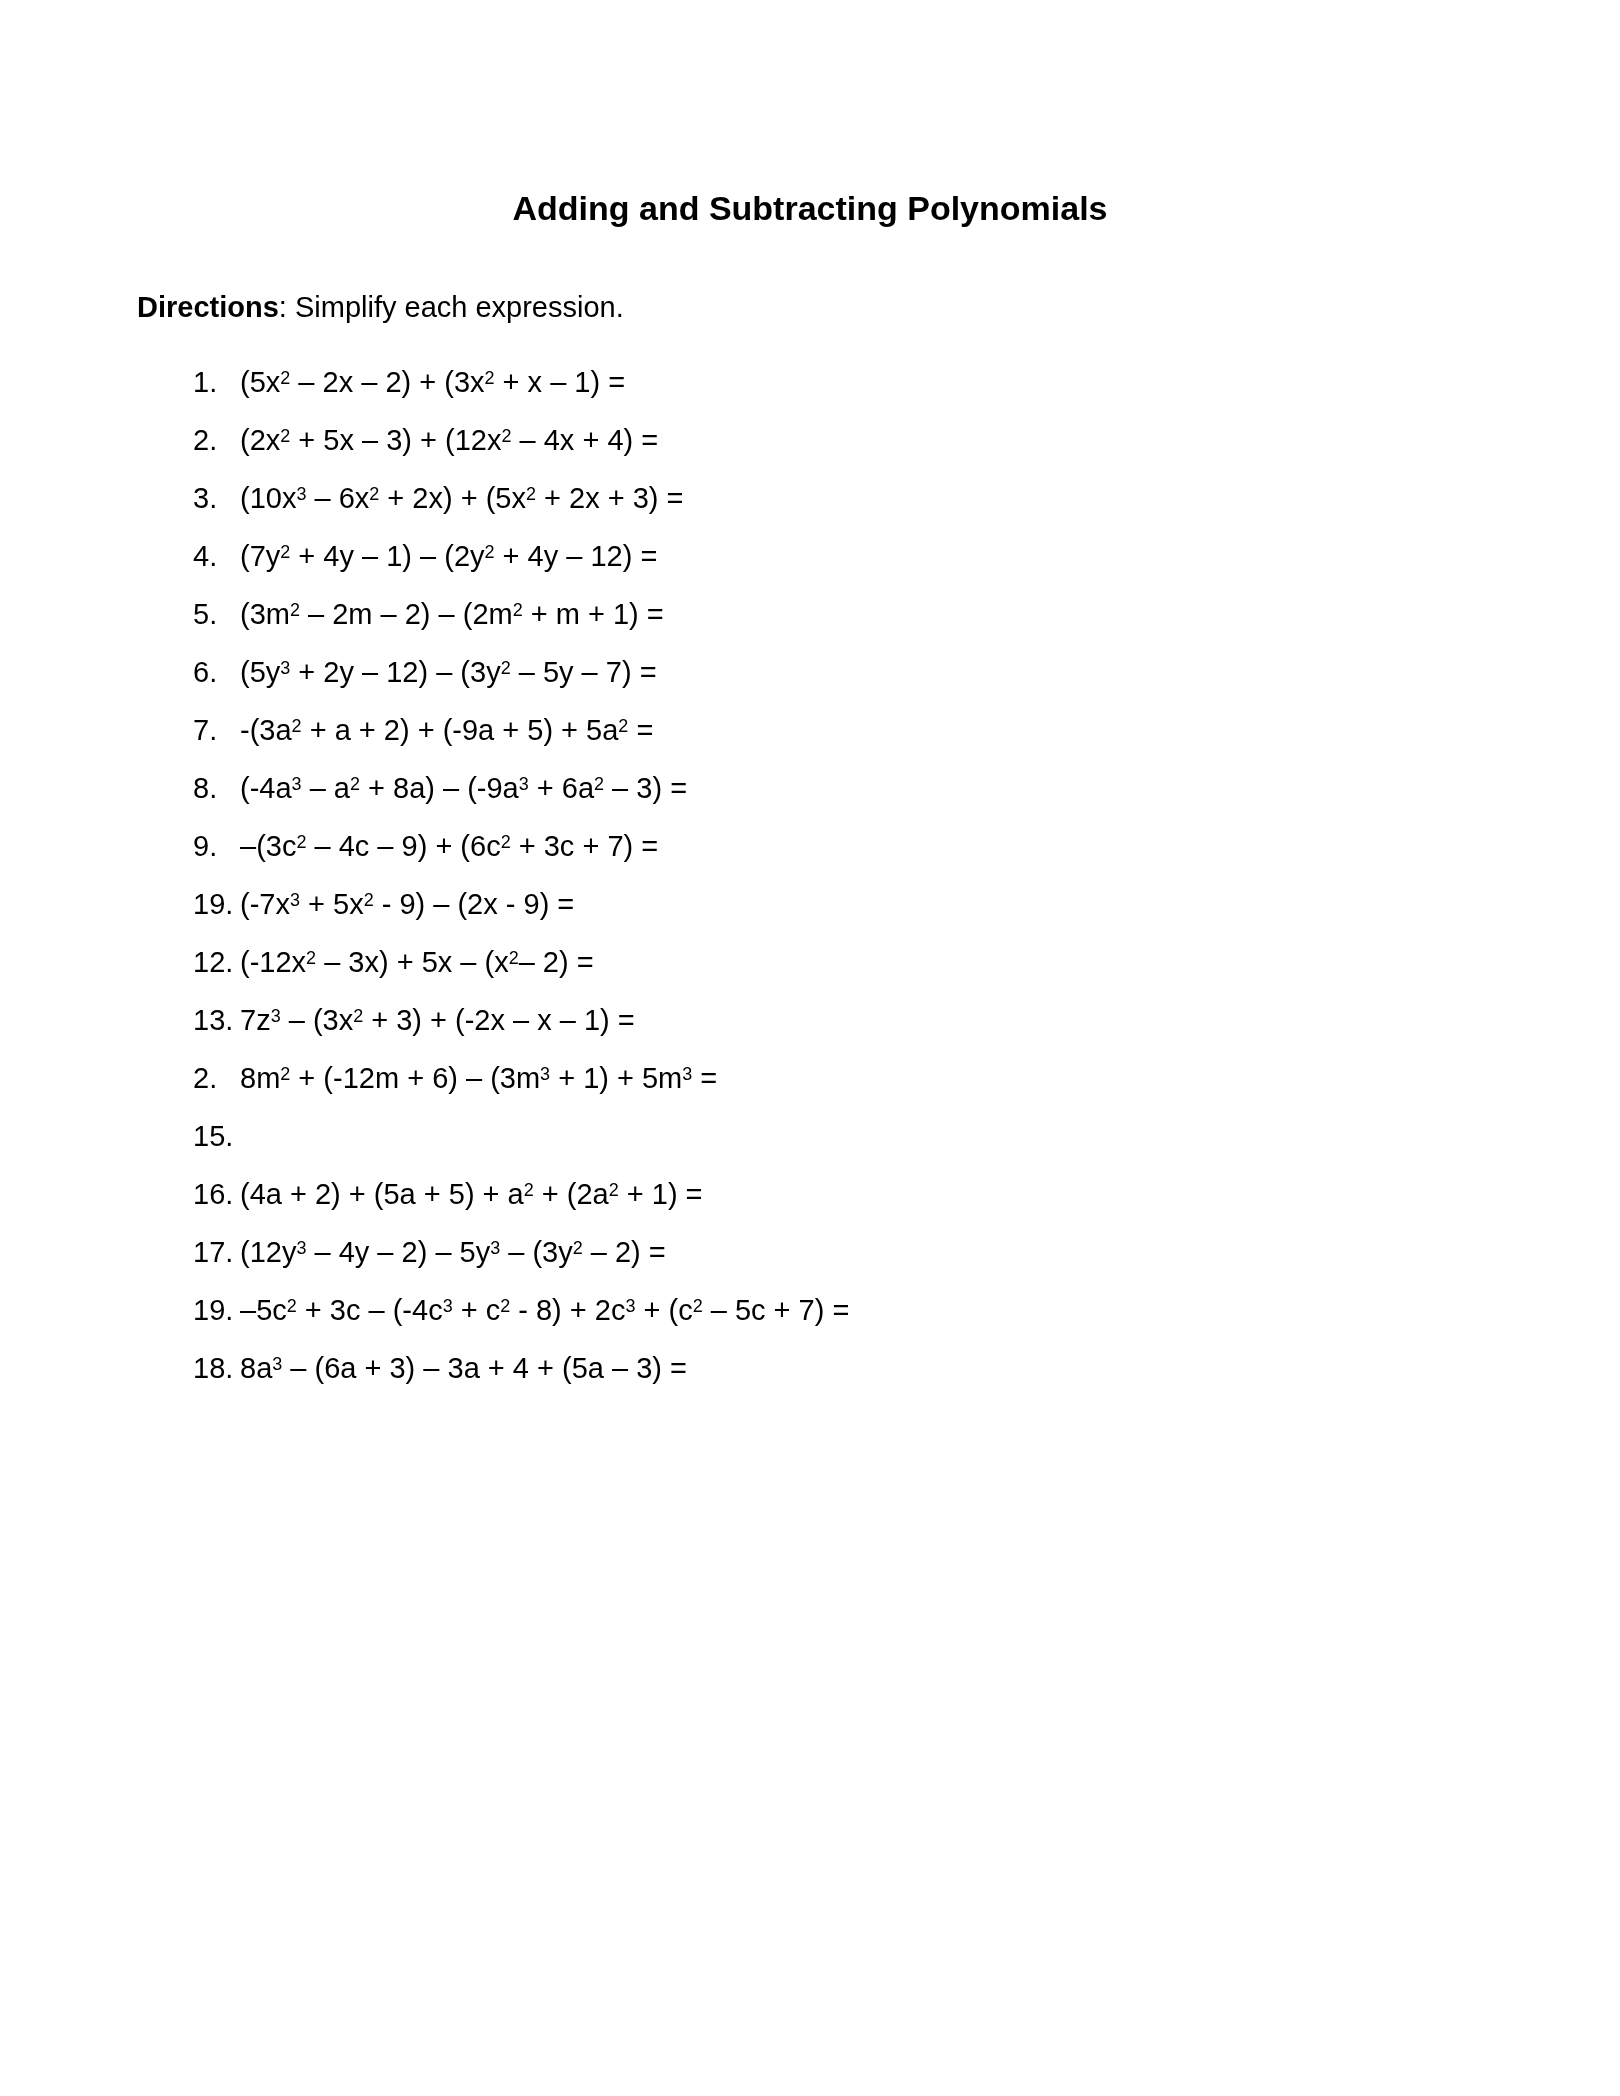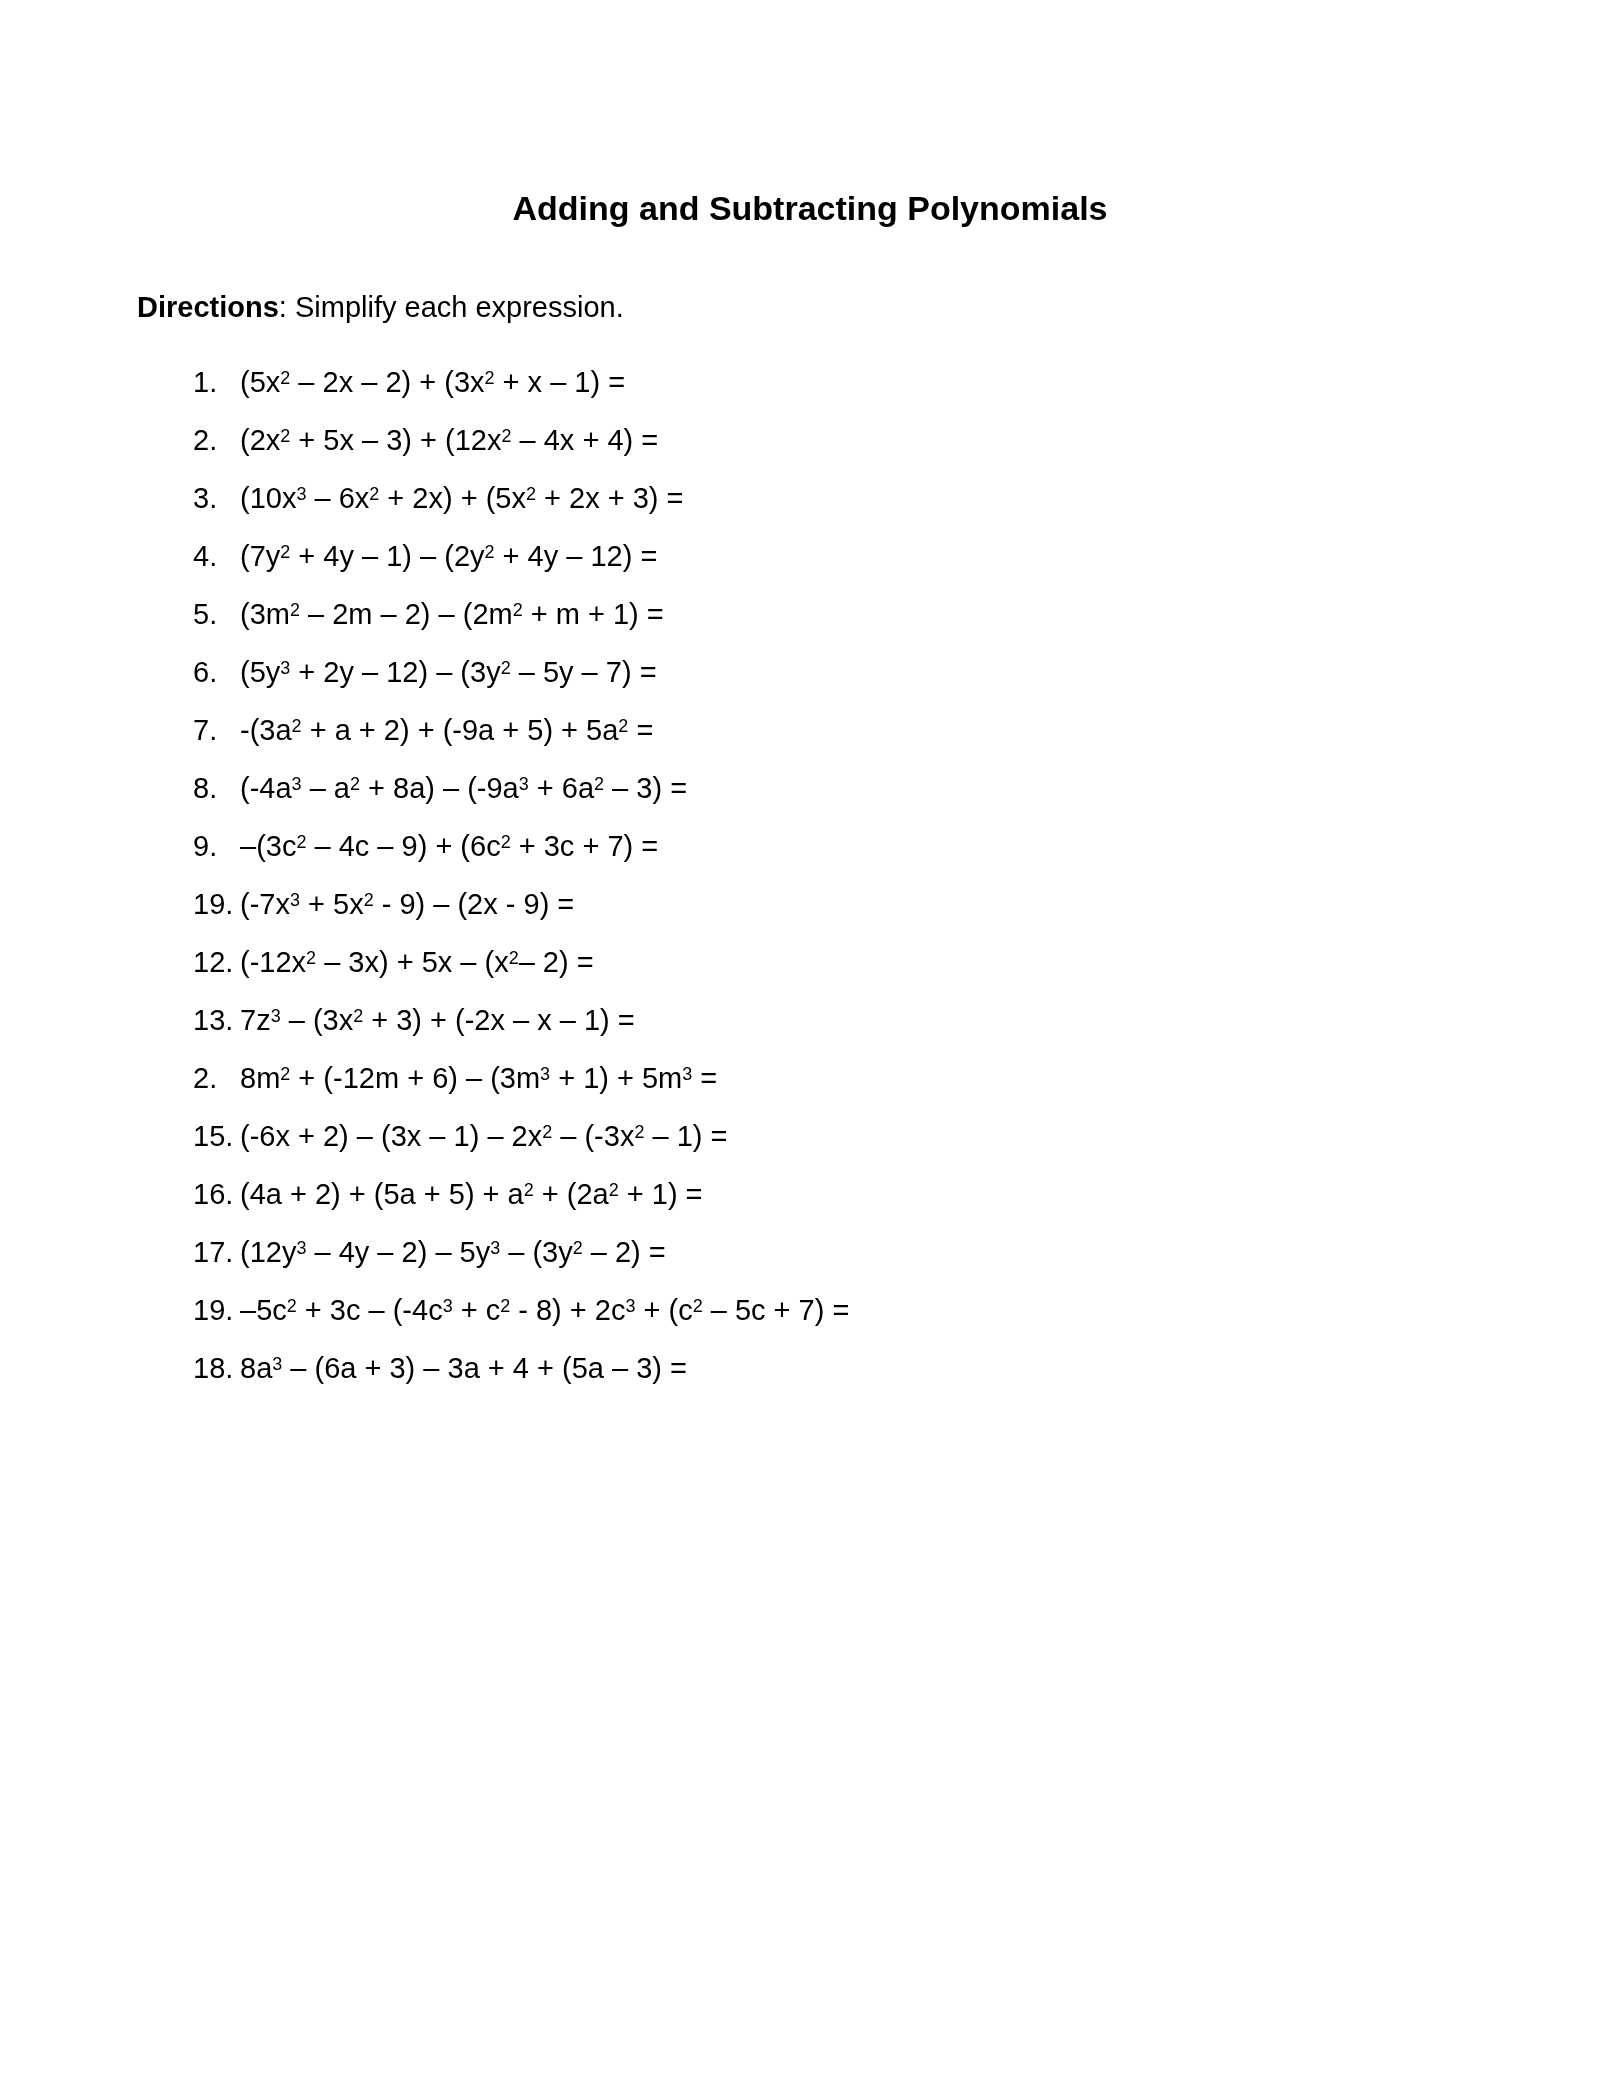--- a/index.html
+++ b/index.html
@@ -124,21 +124,20 @@
       <li class="problem">
       <span class="num">13.</span>
       <span class="expr">7z<sup>3</sup> – (3x<sup>2</sup> + 3) + (-2x – x – 1) =</span>
     </li>
       <li class="problem">
       <span class="num">2.</span>
       <span class="expr">8m<sup>2</sup> + (-12m + 6) – (3m<sup>3</sup> + 1) + 5m<sup>3</sup> =</span>
     </li>
       <li class="problem">
       <span class="num">15.</span>
-      <span class="expr">(-6x + 2) – (3x – 1) – 2x<sup>2</sup> – (-3x<sup>2</sup> – 1) =</span>
     </li>
       <li class="problem">
       <span class="num">16.</span>
       <span class="expr">(4a + 2) + (5a + 5) + a<sup>2</sup> + (2a<sup>2</sup> + 1) =</span>
     </li>
       <li class="problem">
       <span class="num">17.</span>
       <span class="expr">(12y<sup>3</sup> – 4y – 2) – 5y<sup>3</sup> – (3y<sup>2</sup> – 2) =</span>
     </li>
       <li class="problem">

